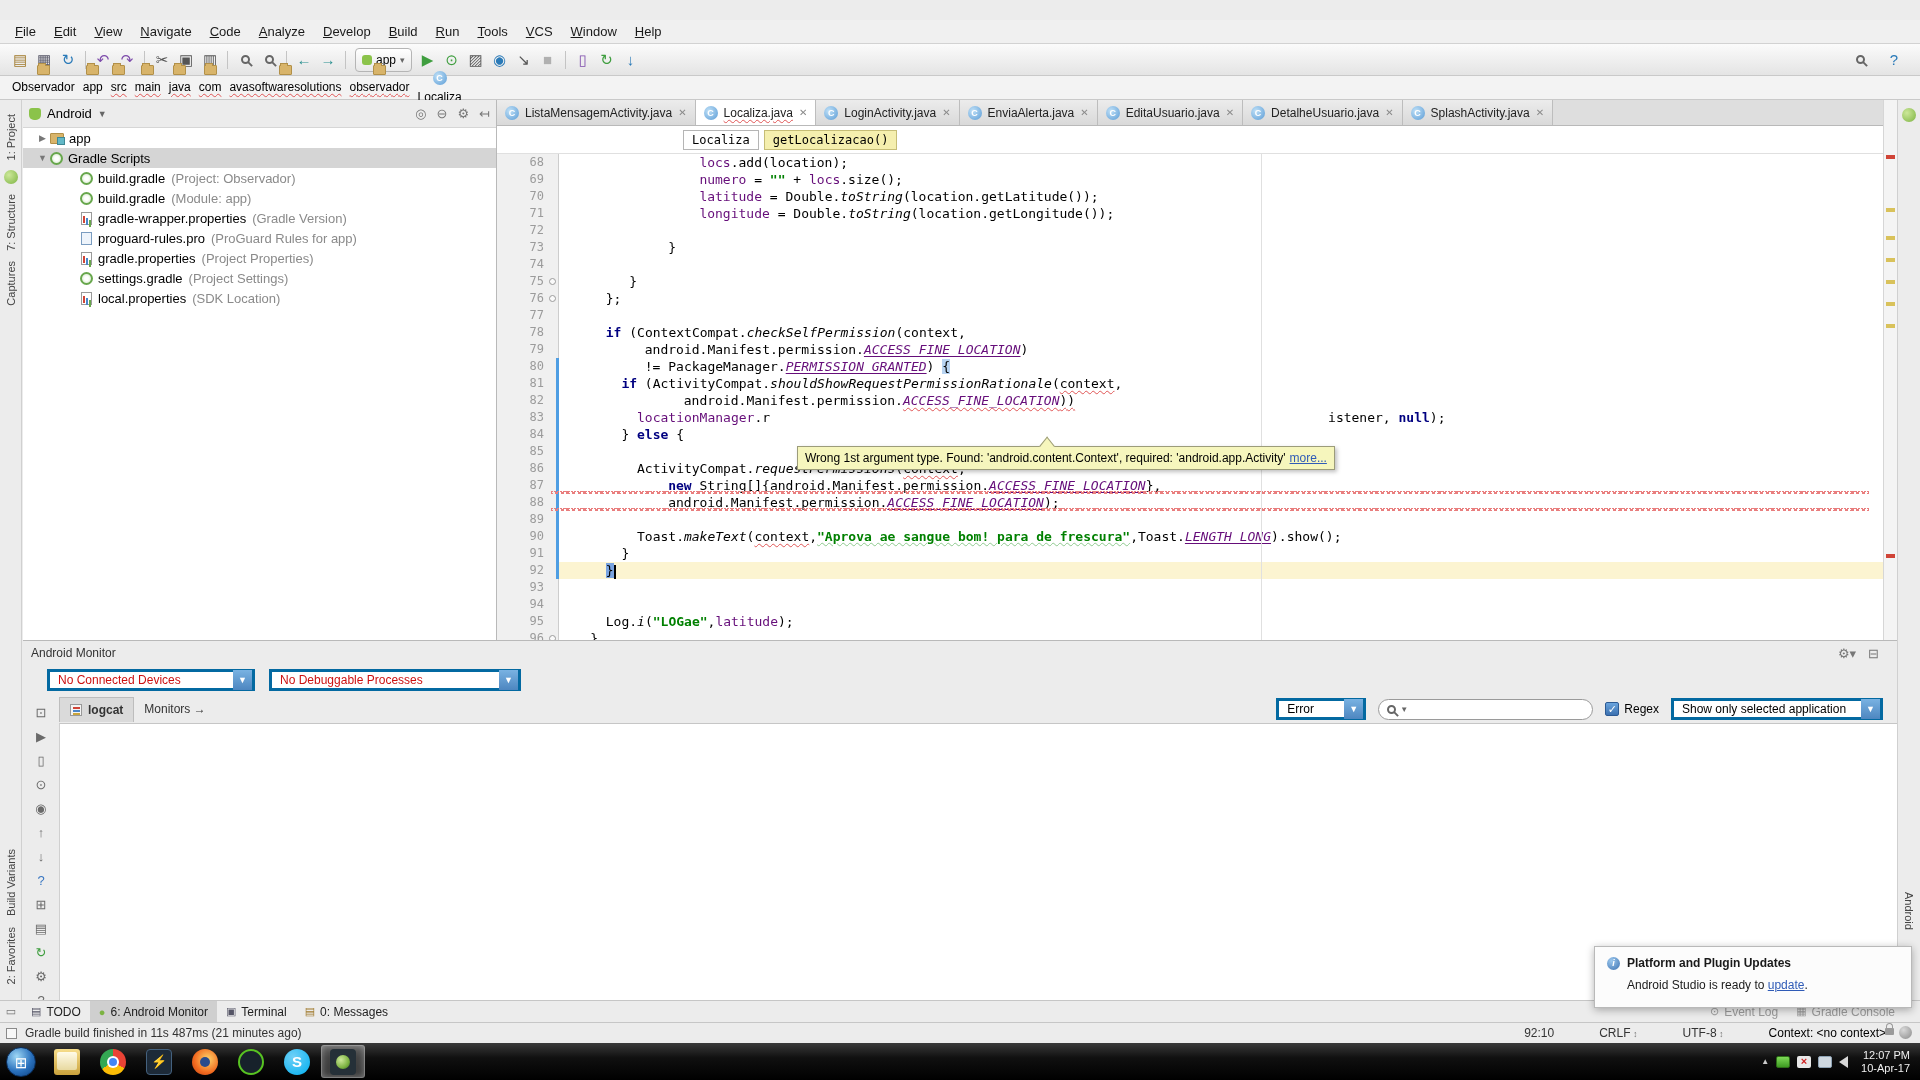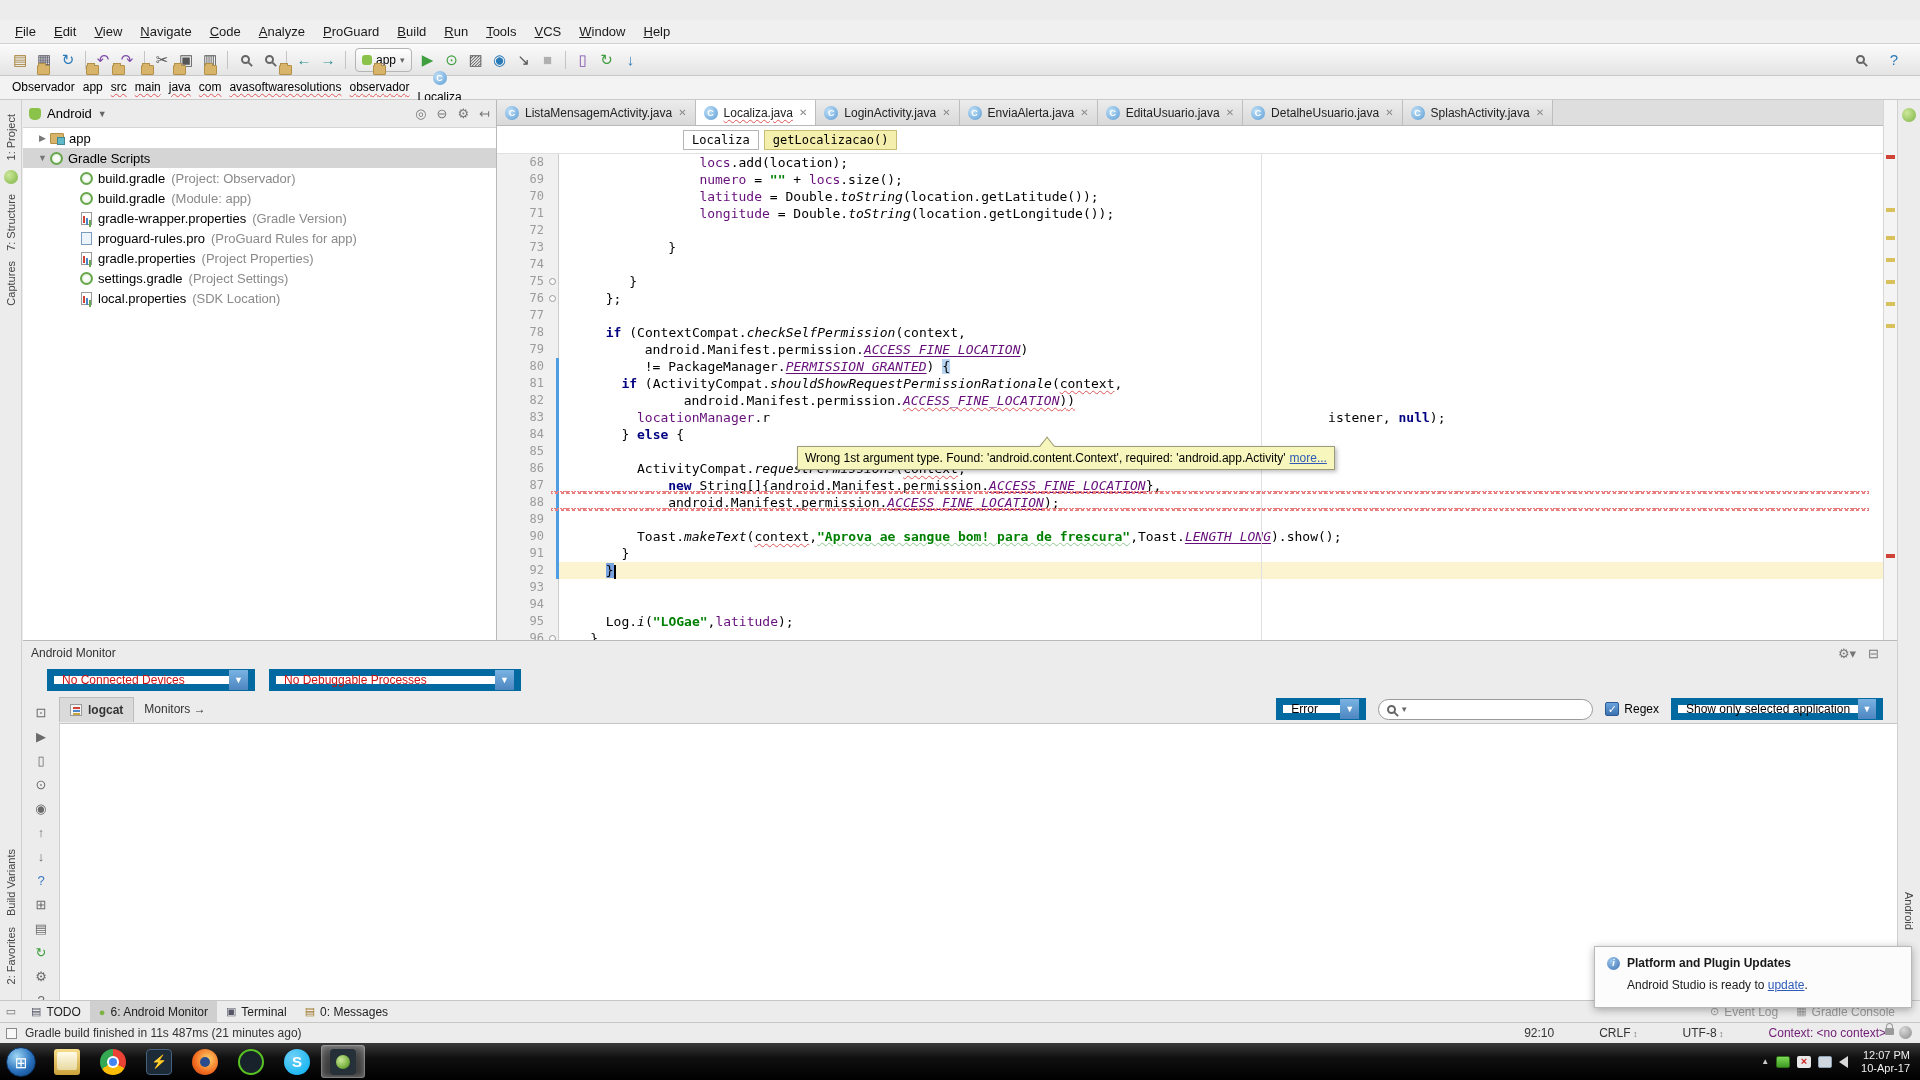--- a/index.html
+++ b/index.html
@@ -103,21 +103,21 @@
   .mark { position:absolute; left:2px; width:9px; height:4px; }
   #right-strip { left:1897px; top:100px; width:23px; height:920px; background:#ececec; border-left:1px solid #d0d0d0; }
   .vlabel-r { writing-mode:vertical-rl; font-size:11px; color:#444; display:block; margin:8px auto; }
   #right-strip .strip-ico { margin-top:8px; }
 
   
   #monitor { left:23px; top:640px; width:1874px; height:360px; background:#ececec; border-top:1px solid #b9b9b9; }
   #mon-header { height:24px; display:flex; align-items:center; padding:0 8px; font-size:12px; color:#333; }
   #mon-header-icons { margin-left:auto; display:flex; gap:12px; color:#777; font-size:13px; padding-right:10px; }
   #mon-devrow { height:30px; display:flex; align-items:center; gap:14px; padding-left:24px; }
-  .combo { height:22px; background:#fff; border:7px solid #0369a1; display:flex; align-items:center; font-size:12px; }
+  .combo { height:22px; background:#fff; border:3px solid #0369a1; display:flex; align-items:center; font-size:12px; }
   .combo .txt { padding:0 8px; flex:1; white-space:nowrap; }
   .combo .txt.red { color:#cc1111; }
   .combo .dd { width:19px; height:20px; background:linear-gradient(#79b2e2,#4d86c0); color:#fff; font-size:9px; display:flex; align-items:center; justify-content:center; }
   #mon-tabrow { height:28px; display:flex; align-items:center; margin-left:36px; padding-right:14px; }
   .mtab { display:flex; align-items:center; gap:6px; font-size:12px; padding:5px 10px; color:#333; }
   .mtab.active { background:#dadada; border:1px solid #bdbdbd; border-bottom:none; font-weight:bold; }
   .logcat-ico { width:12px; height:12px; background:#f4f4f4; border:1px solid #999; position:relative; }
   .logcat-ico::after { content:""; position:absolute; left:2px; top:2px; width:7px; height:2px; background:#d04437; box-shadow:0 3px 0 #4a86c8, 0 6px 0 #caa53d; }
   #mon-controls { margin-left:auto; display:flex; align-items:center; gap:12px; }
   #search-pill { width:215px; height:21px; border:1px solid #9a9a9a; border-radius:11px; background:#fff; display:flex; align-items:center; gap:4px; padding:0 8px; }
@@ -135,21 +135,21 @@
   .twitem.active { background:#cfcfcf; }
   .twitem .g { font-size:11px; }
   #twbar-right { margin-left:auto; display:flex; padding-right:16px; }
   #twbar-right .twitem { color:#9a9a9a; }
 
   
   #statusbar { left:0; top:1022px; width:1920px; height:21px; background:#ececec; border-top:1px solid #c6c6c6; display:flex; align-items:center; font-size:12px; color:#333; }
   #status-ico { width:11px; height:11px; border:1px solid #8a8a8a; margin:0 8px 0 6px; background:#f8f8f8; }
   #status-right { margin-left:auto; display:flex; align-items:center; gap:16px; padding-right:34px; }
   .sitem { white-space:nowrap;margin-left:29px; }
-  .sitem.muted { color:#701a75; }
+  .sitem.muted { color:#000000; }
   .sitem .ar { font-size:9px; color:#777; }
   #hector { position:absolute; right:8px; top:1026px; width:13px; height:13px; border-radius:50%; background:radial-gradient(circle at 35% 30%, #d8d8d8, #8a8a8a); }
   #lockico { position:absolute; right:26px; top:1028px; width:9px; height:7px; background:#9a9a9a; border-radius:1px; }
   #lockico::before { content:""; position:absolute; left:1px; top:-5px; width:5px; height:5px; border:1.5px solid #9a9a9a; border-bottom:none; border-radius:4px 4px 0 0; }
 
   
   #notification { left:1594px; top:946px; width:318px; height:62px; background:#fcfcfc; border:1px solid #b9b9b9; box-shadow:0 2px 8px rgba(0,0,0,.3); z-index:20; padding:9px 12px; }
   #notif-title { display:flex; align-items:center; gap:7px; font-size:12px; font-weight:bold; color:#1a1a1a; }
   #notif-info { width:13px; height:13px; border-radius:50%; background:radial-gradient(circle at 35% 30%, #9cc8ee, #3c71b0); color:#fff; font-size:9px; font-style:italic; font-weight:bold; text-align:center; line-height:13px; }
   #notif-body { font-size:12px; margin:8px 0 0 20px; color:#1a1a1a; }
@@ -189,21 +189,21 @@
 <div id="stage">
 
 
   <div id="menubar" class="abs">
       <div class="menu-item">File</div>
       <div class="menu-item">Edit</div>
       <div class="menu-item">View</div>
       <div class="menu-item">Navigate</div>
       <div class="menu-item">Code</div>
       <div class="menu-item">Analyze</div>
-      <div class="menu-item">ProGuard</div>
+      <div class="menu-item">Develop</div>
       <div class="menu-item">Build</div>
       <div class="menu-item">Run</div>
       <div class="menu-item">Tools</div>
       <div class="menu-item">VCS</div>
       <div class="menu-item">Window</div>
       <div class="menu-item">Help</div>
     </div>
 
   <div id="toolbar" class="abs">
       <span class="tbi" style="color: rgb(160, 122, 44);">▤</span>

